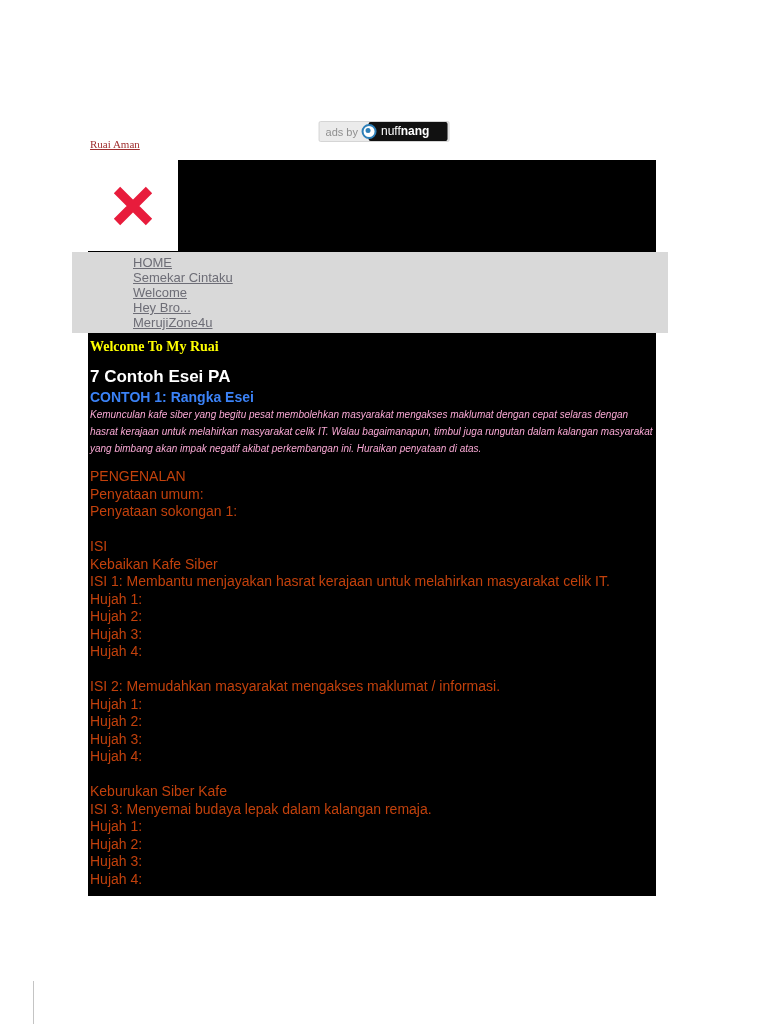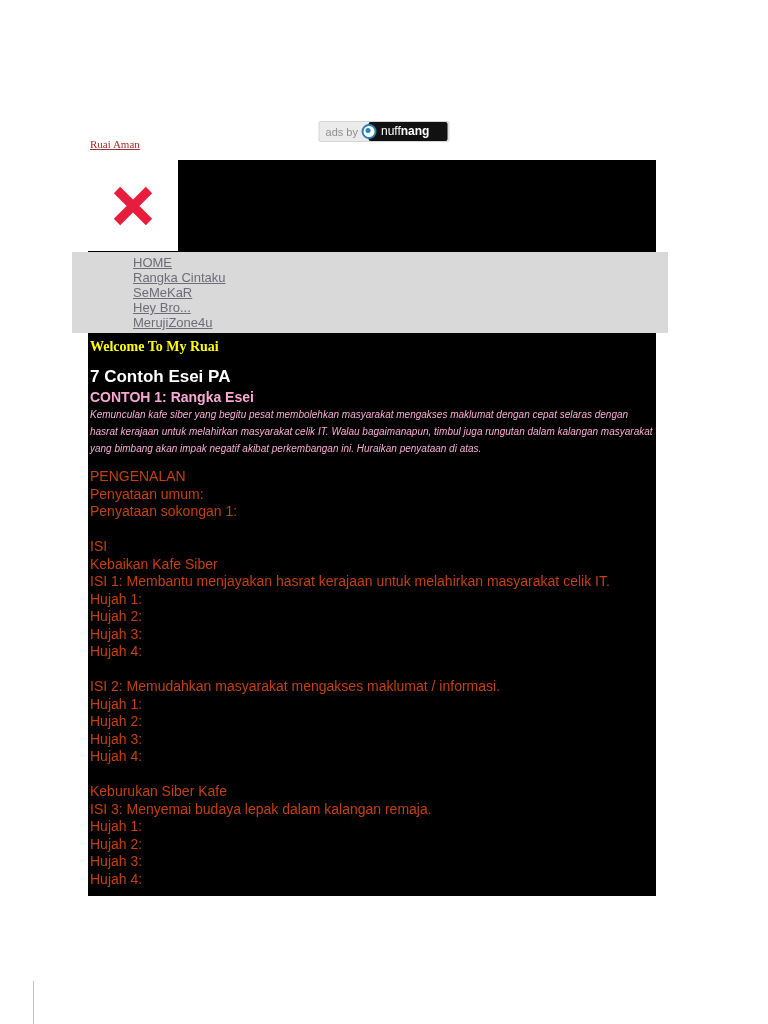--- a/index.html
+++ b/index.html
@@ -127,21 +127,21 @@
   .post-title {
     margin: 11px 0 2px 0;
     color: #ffffff;
     font-size: 17px;
     line-height: 21px;
     font-weight: bold;
   }
 
   .post-subtitle {
     margin: 0;
-    color: #f9a8d4;
+    color: #3b82f6;
     font-size: 14px;
     line-height: 17px;
     font-weight: bold;
   }
 
   .essay-intro {
     margin: 0 0 11px 0;
     color: #f9a8d4;
     font-style: italic;
     font-size: 10px;
@@ -184,23 +184,23 @@
     <div class="img-placeholder">
       <svg width="46" height="46" viewBox="0 0 46 46">
         <path d="M7 7 L39 39 M39 7 L7 39" stroke="#e81c3c" stroke-width="9" fill="none"></path>
       </svg>
     </div>
 
     <nav class="nav-band">
 
         <a href="#" class="nav-link">HOME</a>
 
-        <a href="#" class="nav-link">Rangka Cintaku</a>
-
-        <a href="#" class="nav-link">SeMeKaR</a>
+        <a href="#" class="nav-link">Semekar Cintaku</a>
+
+        <a href="#" class="nav-link">Welcome</a>
 
         <a href="#" class="nav-link">Hey Bro...</a>
 
         <a href="#" class="nav-link">MerujiZone4u</a>
       </nav>
 
     <div class="post-content">
       <div class="welcome-heading">Welcome To My Ruai</div>
       <h1 class="post-title">7 Contoh Esei PA</h1>
       <div class="post-subtitle">CONTOH 1: Rangka Esei</div>

